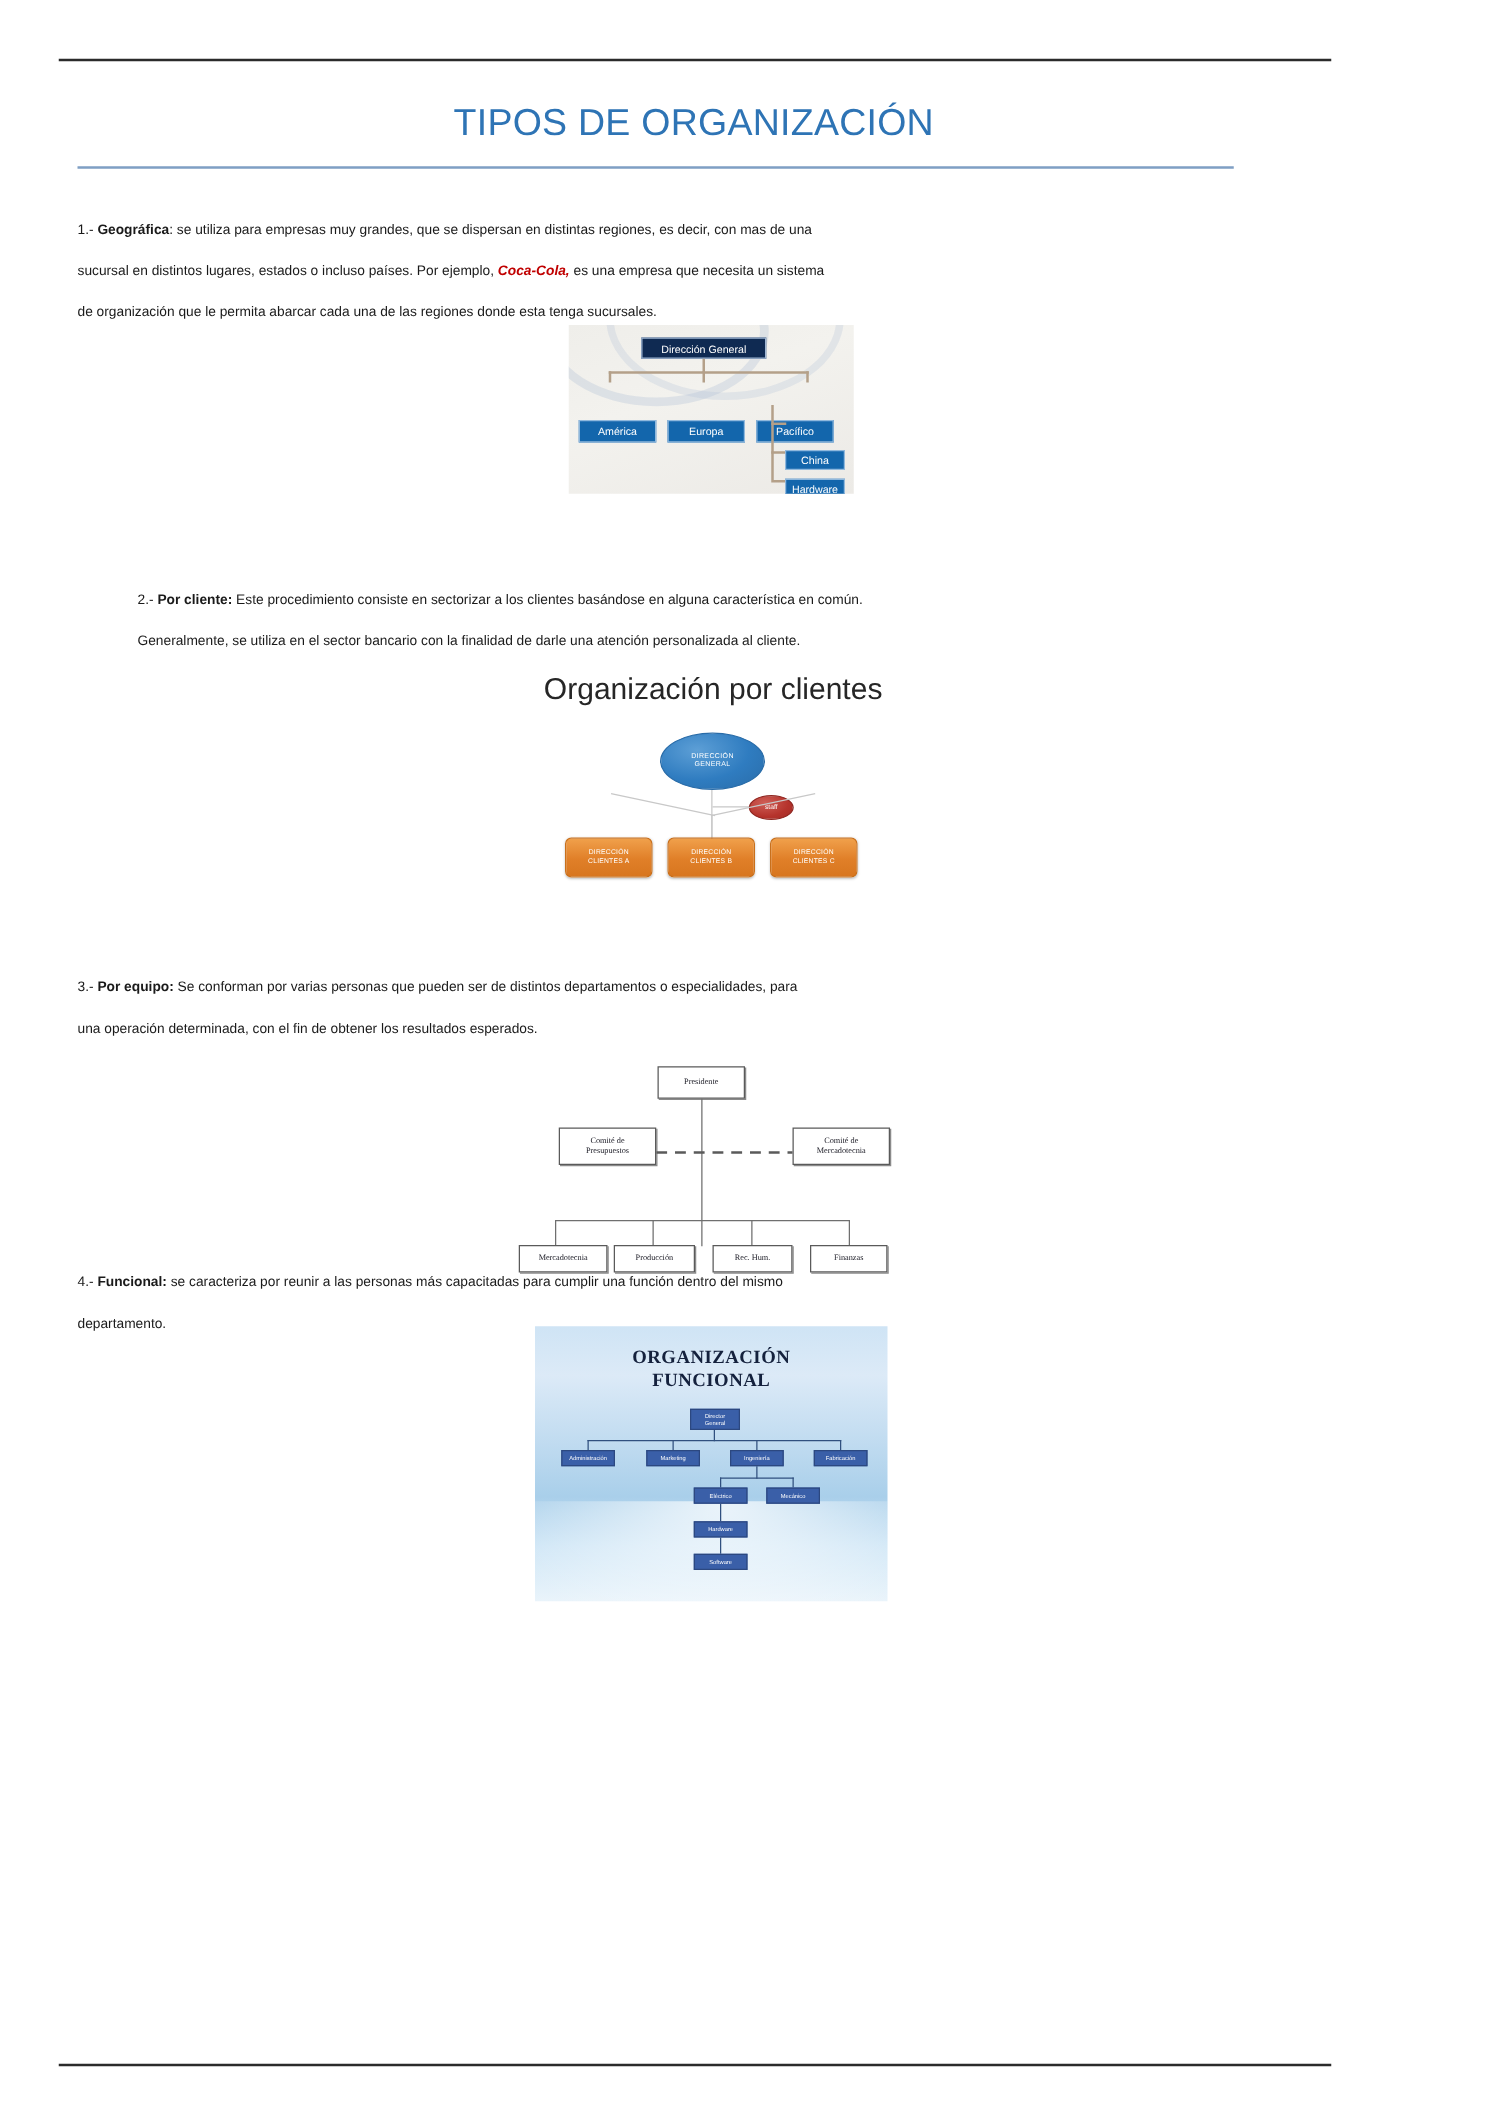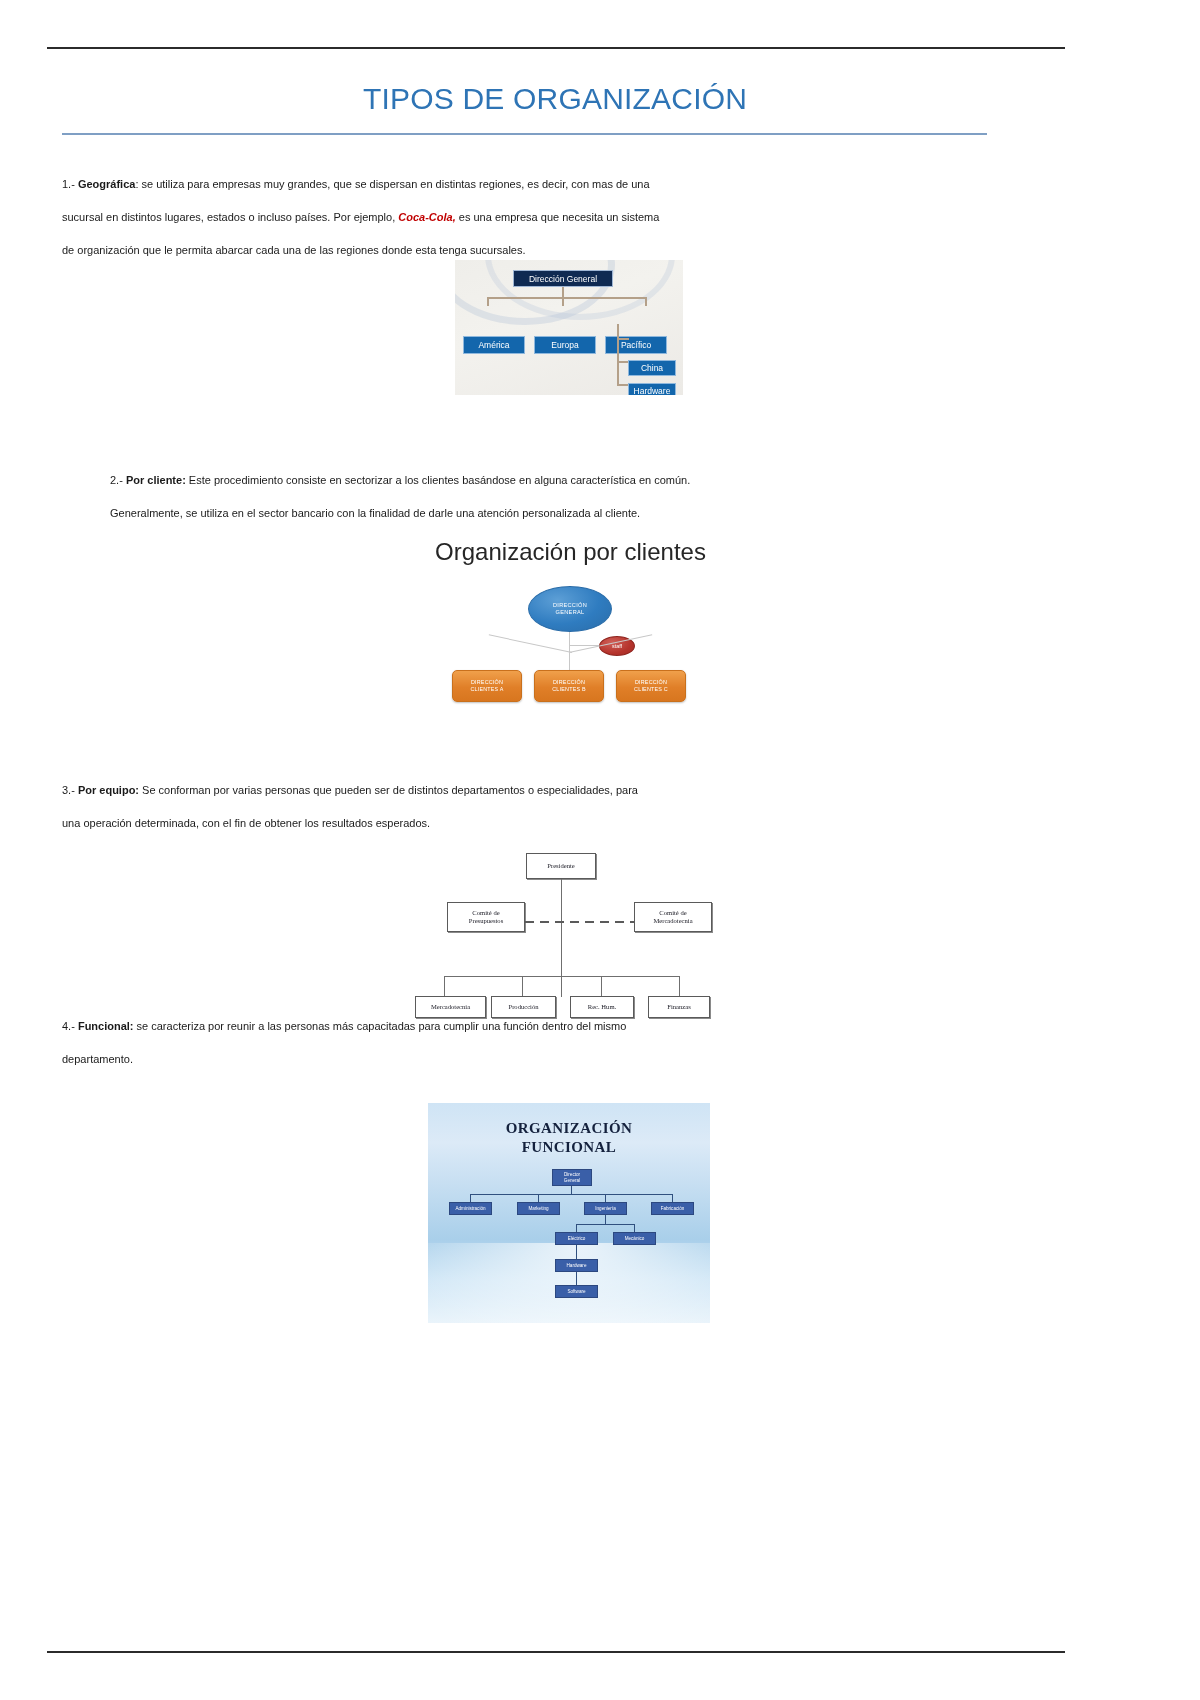--- a/index.html
+++ b/index.html
@@ -148,21 +148,21 @@
     font-family:"Liberation Serif", serif;
   }
   .wl { position:absolute; background:#6f6f6f; }
   .dashline {
     position:absolute; height:2px;
     background-image:linear-gradient(to right,#5a5a5a 0 9px, transparent 9px 15px);
     background-size:15px 2px;
   }
   
   .dia4 {
-    position:absolute; left:428px; top:1103px; width:282px; height:220px;
+    position:absolute; left:428px; top:1061px; width:282px; height:220px;
     background:linear-gradient(180deg,#cfe4f5 0%,#dceaf7 18%,#bcd9ef 46%,#a9cfea 62%,#cfe6f6 80%,#eaf4fb 100%);
     overflow:hidden;
   }
   .dia4 .wave {
     position:absolute; left:-30px; bottom:-40px; width:360px; height:120px;
     background:radial-gradient(ellipse at 50% 0%, rgba(255,255,255,.75) 0%, rgba(255,255,255,0) 70%);
   }
   .dia4-title {
     position:absolute; left:0; top:16px; width:100%;
     text-align:center;

